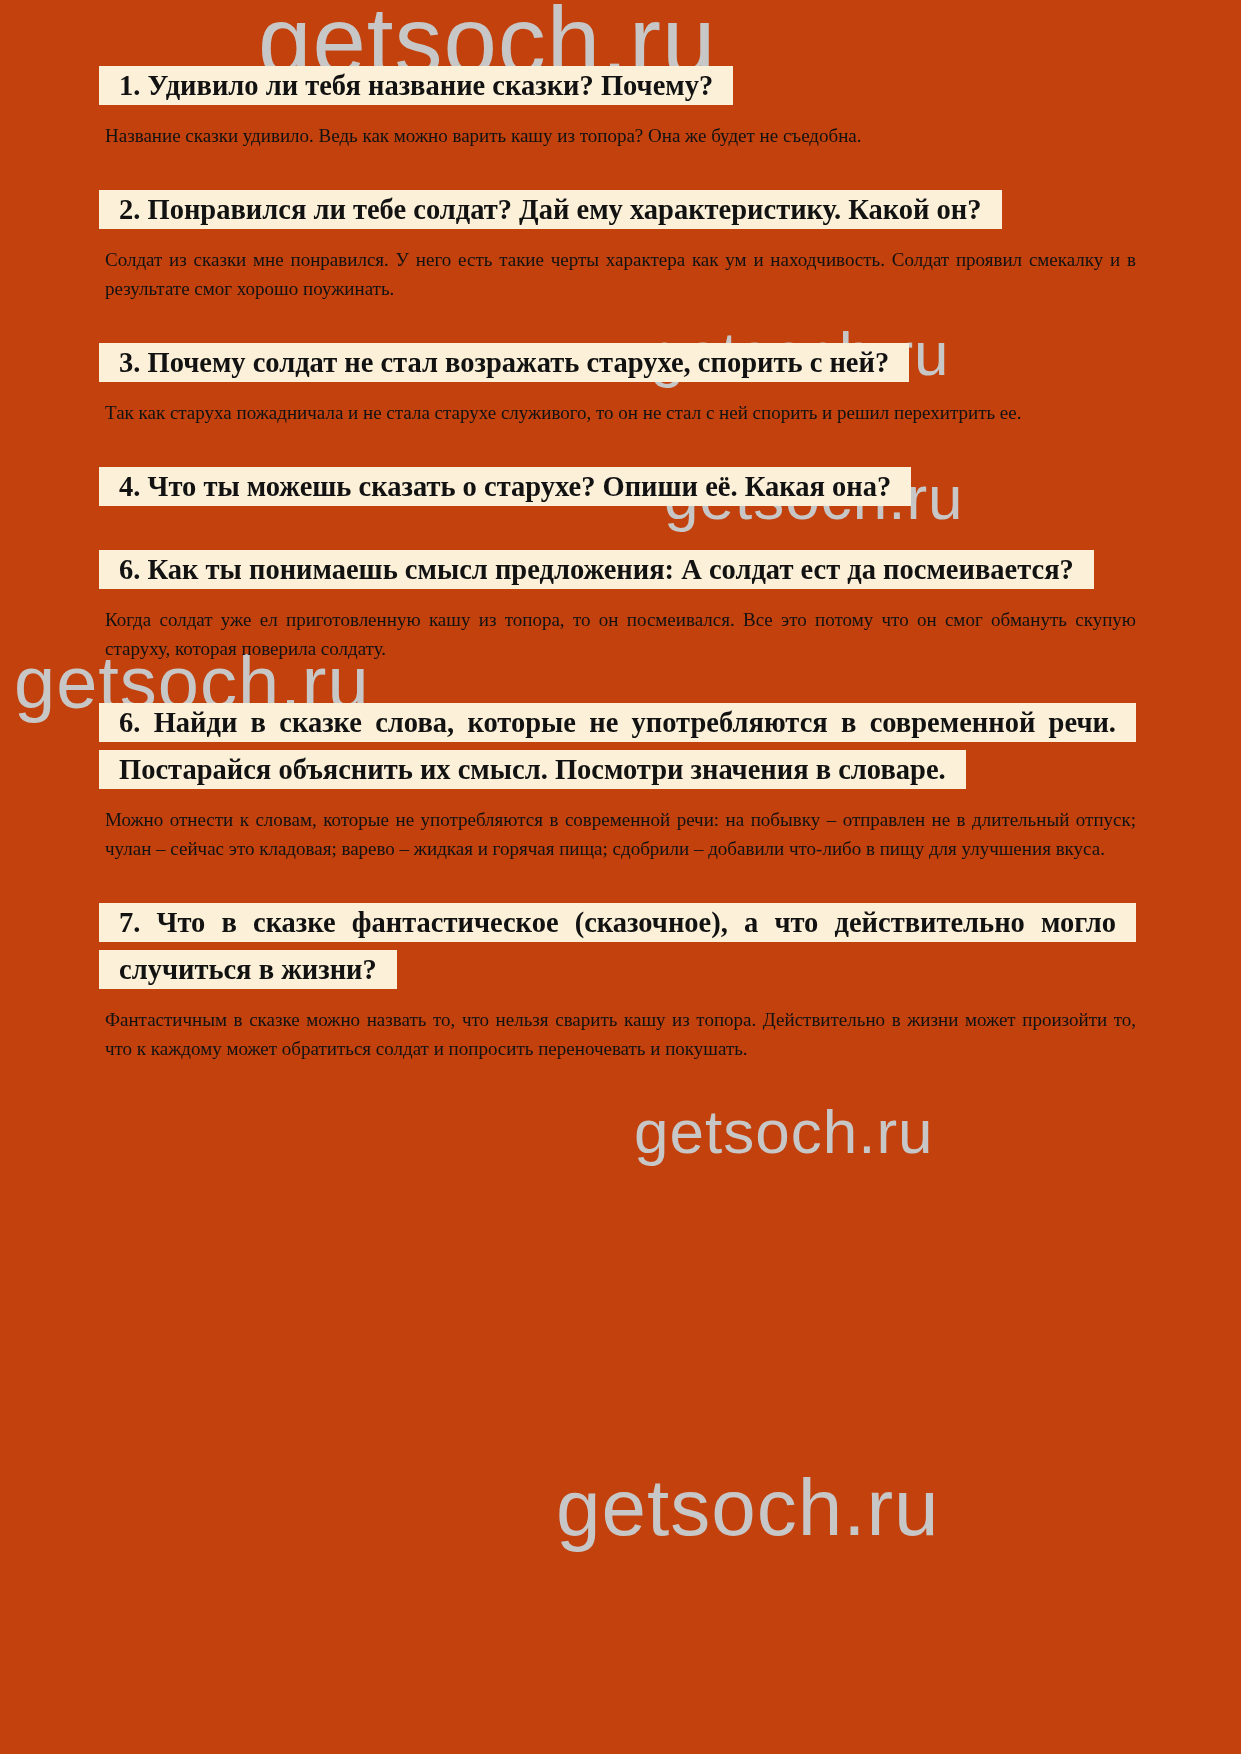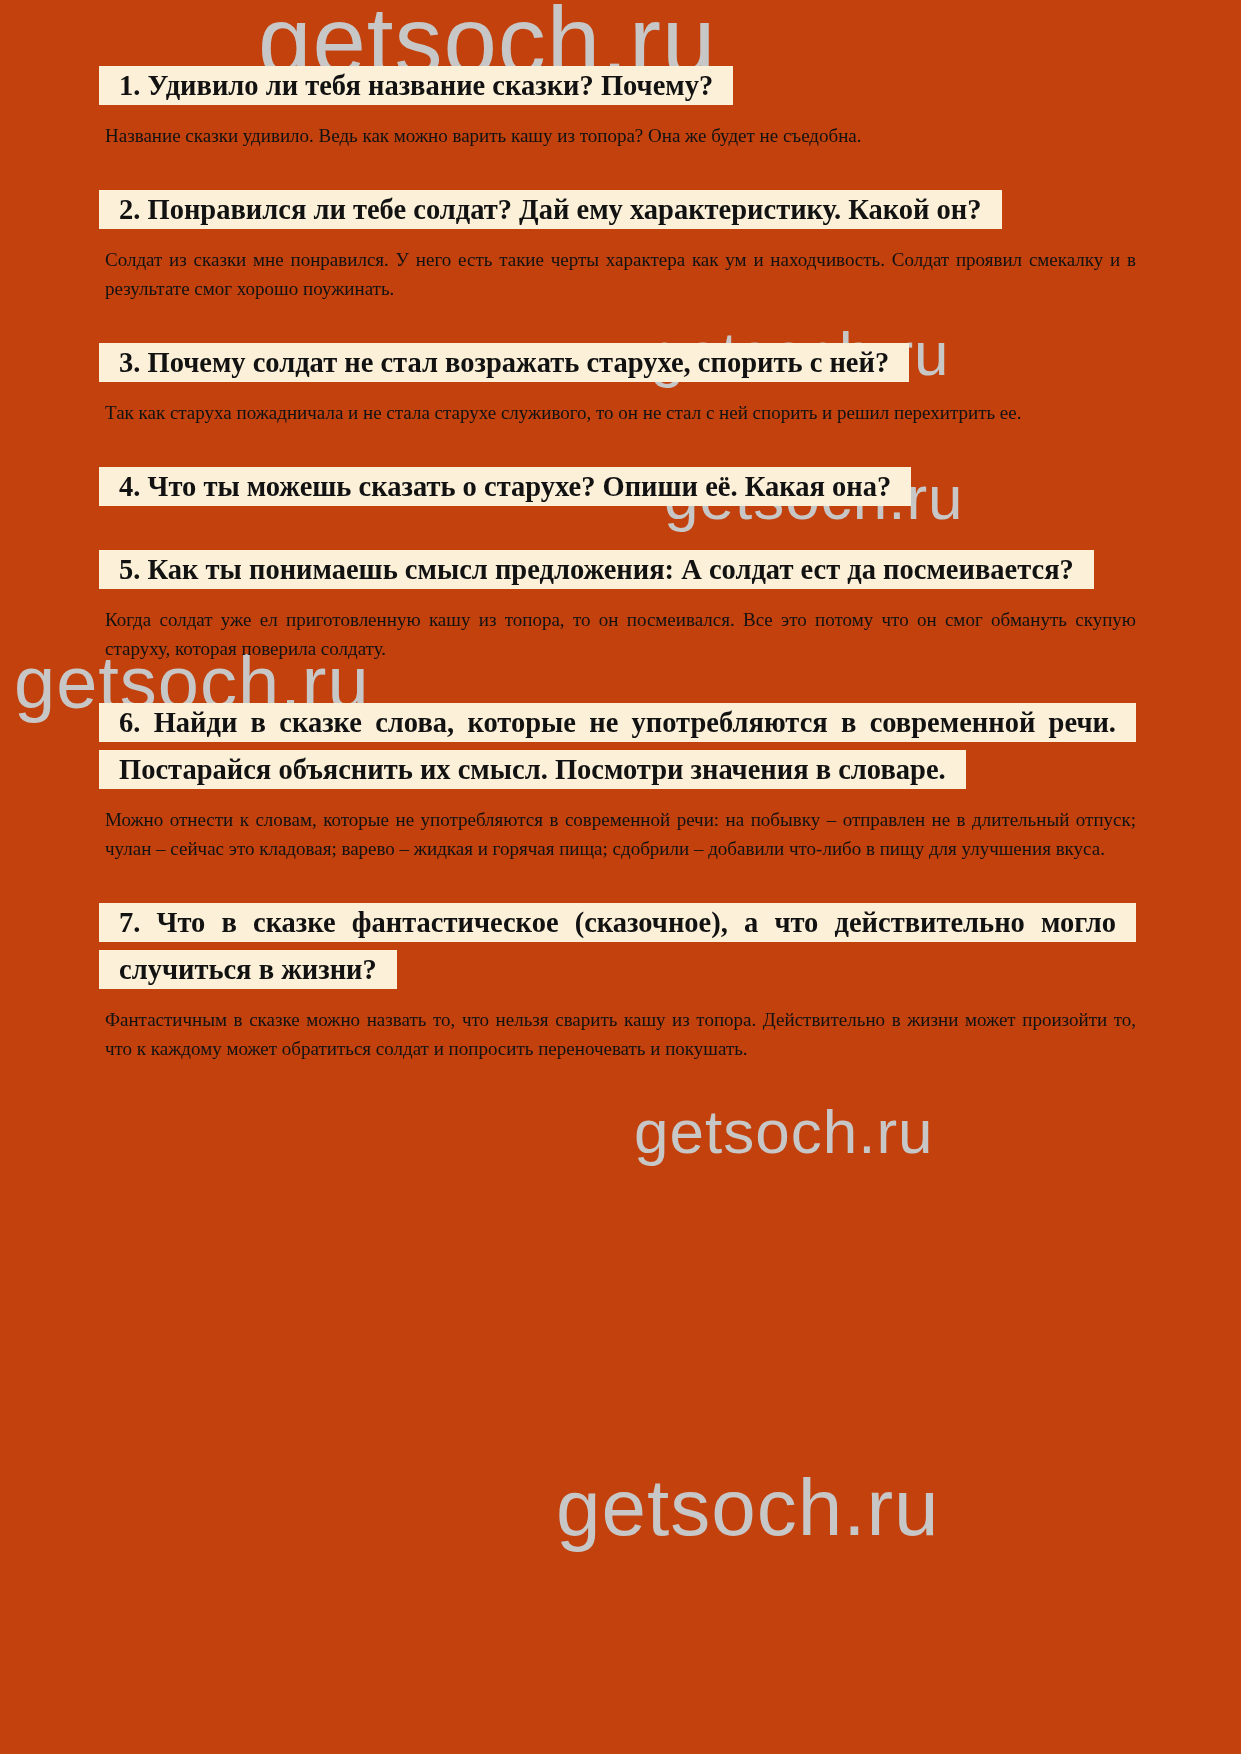--- a/index.html
+++ b/index.html
@@ -96,21 +96,21 @@
     <section class="qa-section">
       <p class="question"><span class="hl">3. Почему солдат не стал возражать старухе, спорить с ней?</span></p>
       <p class="answer">Так как старуха пожадничала и не стала старухе служивого, то он не стал с ней спорить и решил перехитрить ее.</p>
     </section>
 
     <section class="qa-section">
       <p class="question"><span class="hl">4. Что ты можешь сказать о старухе? Опиши её. Какая она?</span></p>
     </section>
 
     <section class="qa-section">
-      <p class="question"><span class="hl">5. Как ты понимаешь смысл предложения: А солдат ест да посмеивается?</span></p>
+      <p class="question"><span class="hl">6. Как ты понимаешь смысл предложения: А солдат ест да посмеивается?</span></p>
       <p class="answer">Когда солдат уже ел приготовленную кашу из топора, то он посмеивался. Все это потому что он смог обмануть скупую старуху, которая поверила солдату.</p>
     </section>
 
     <section class="qa-section">
       <p class="question"><span class="hl">6. Найди в сказке слова, которые не употребляются в современной речи. Постарайся объяснить их смысл. Посмотри значения в словаре.</span></p>
       <p class="answer">Можно отнести к словам, которые не употребляются в современной речи: на побывку – отправлен не в длительный отпуск; чулан – сейчас это кладовая; варево – жидкая и горячая пища; сдобрили – добавили что-либо в пищу для улучшения вкуса.</p>
     </section>
 
     <section class="qa-section">
       <p class="question"><span class="hl">7. Что в сказке фантастическое (сказочное), а что действительно могло случиться в жизни?</span></p>

